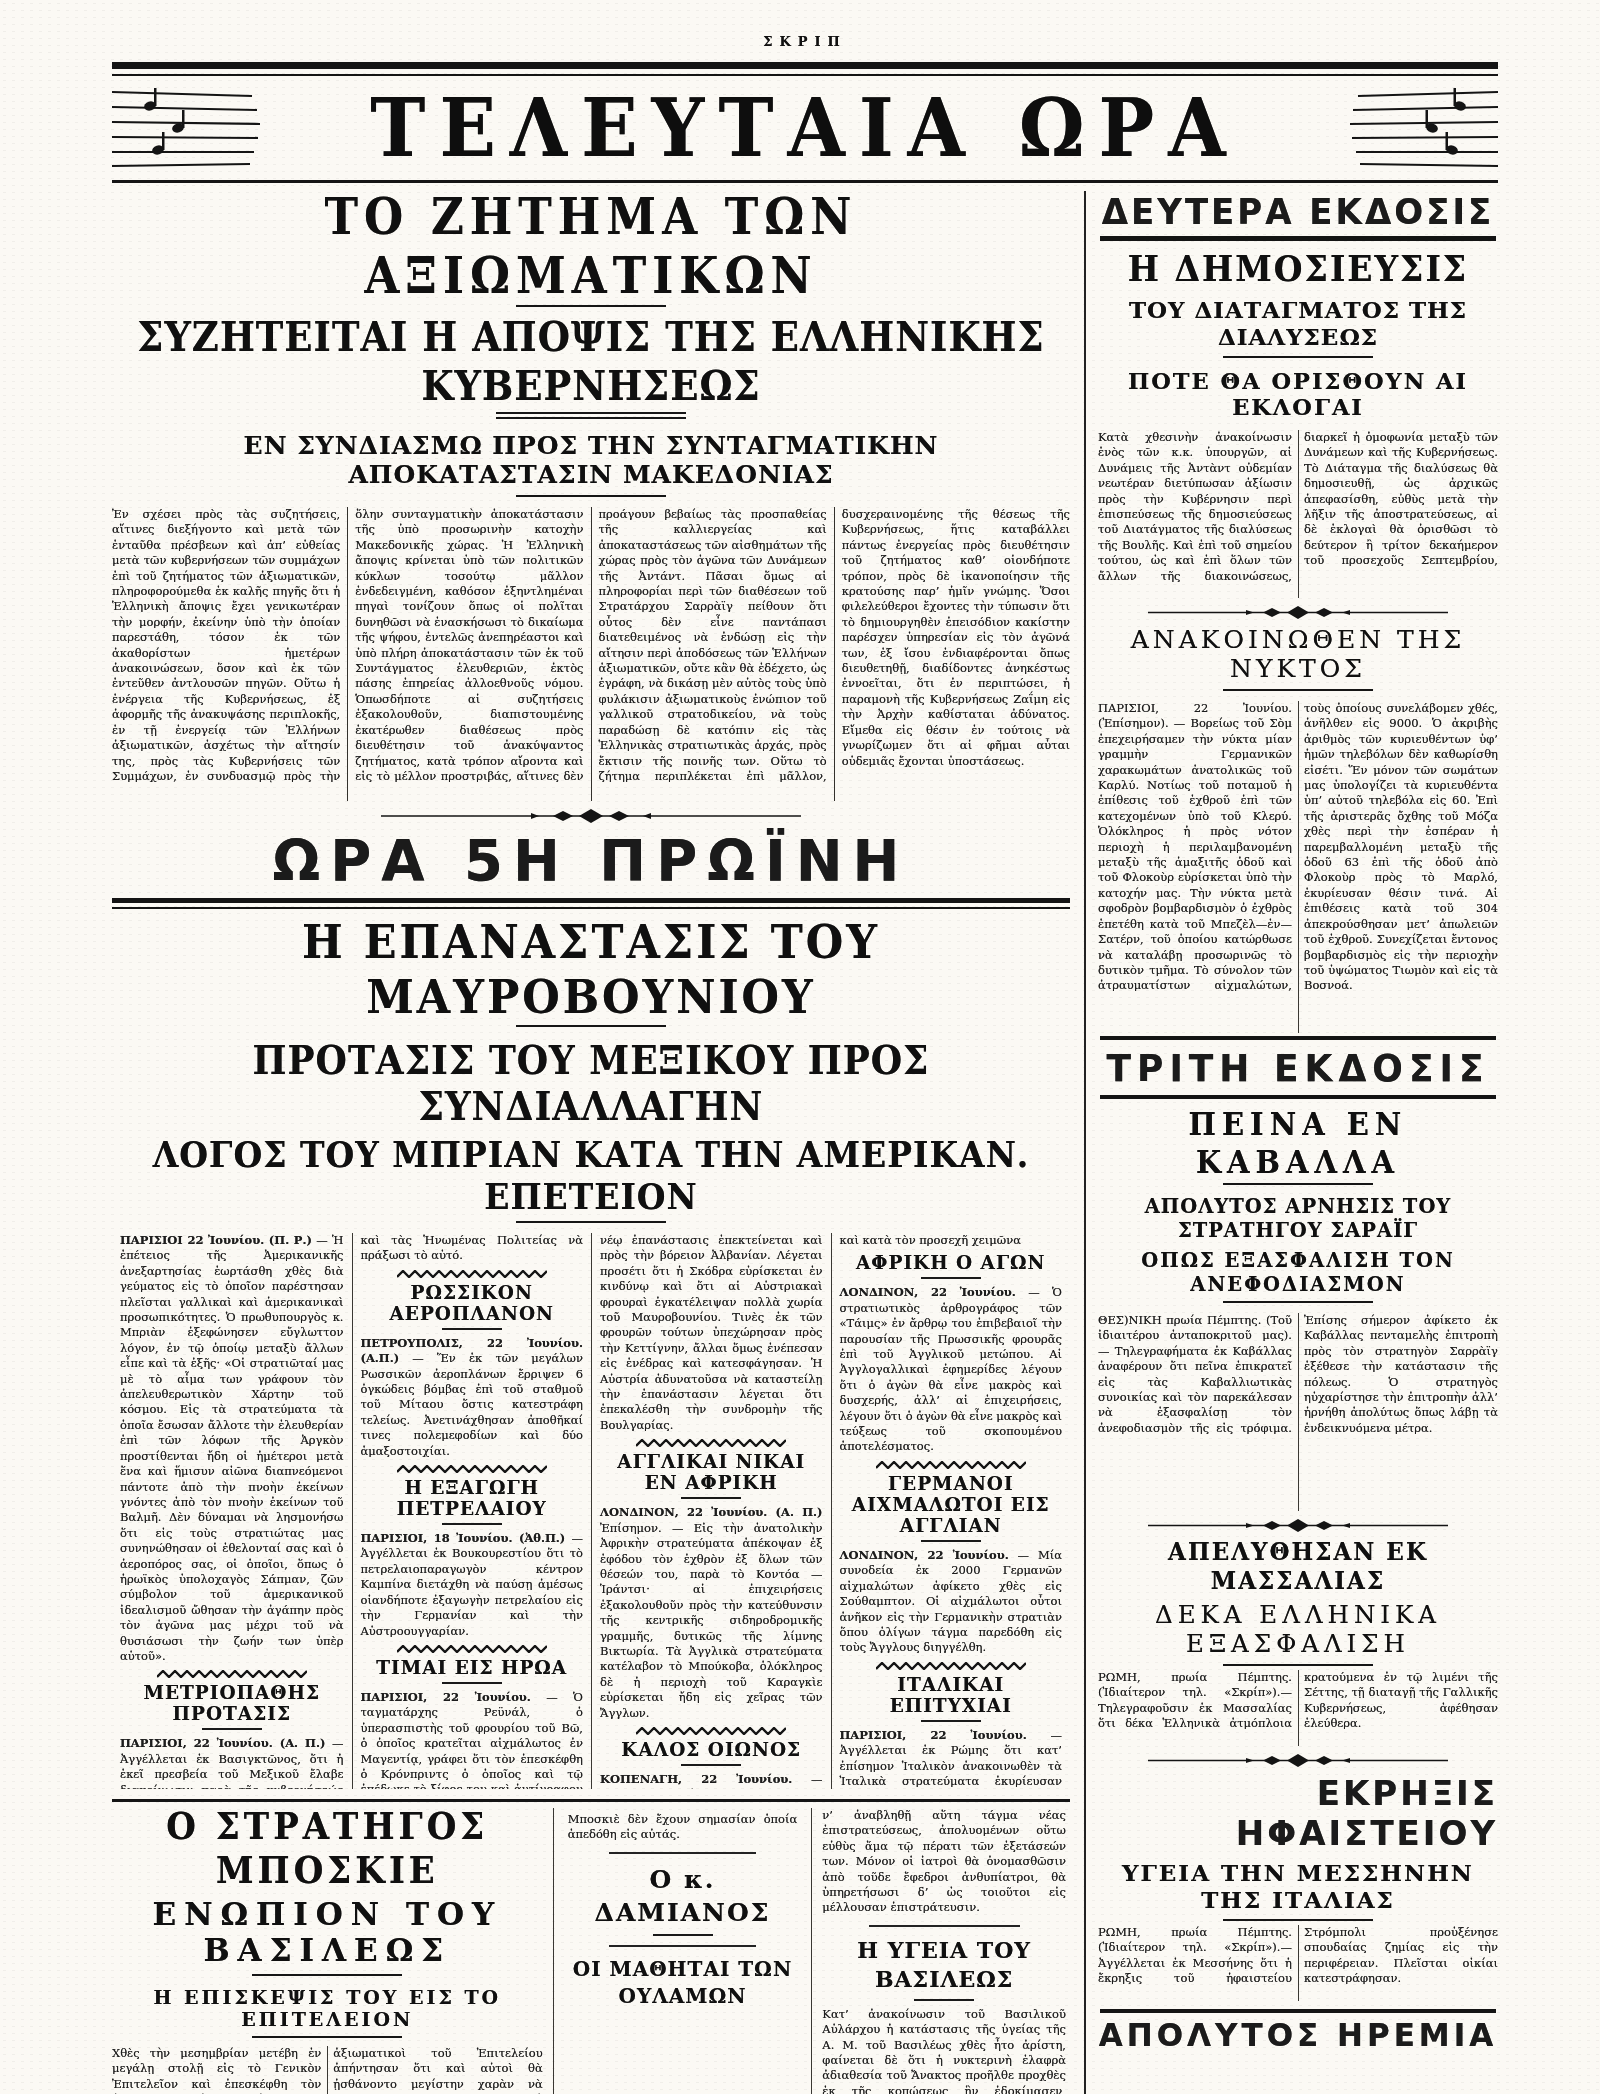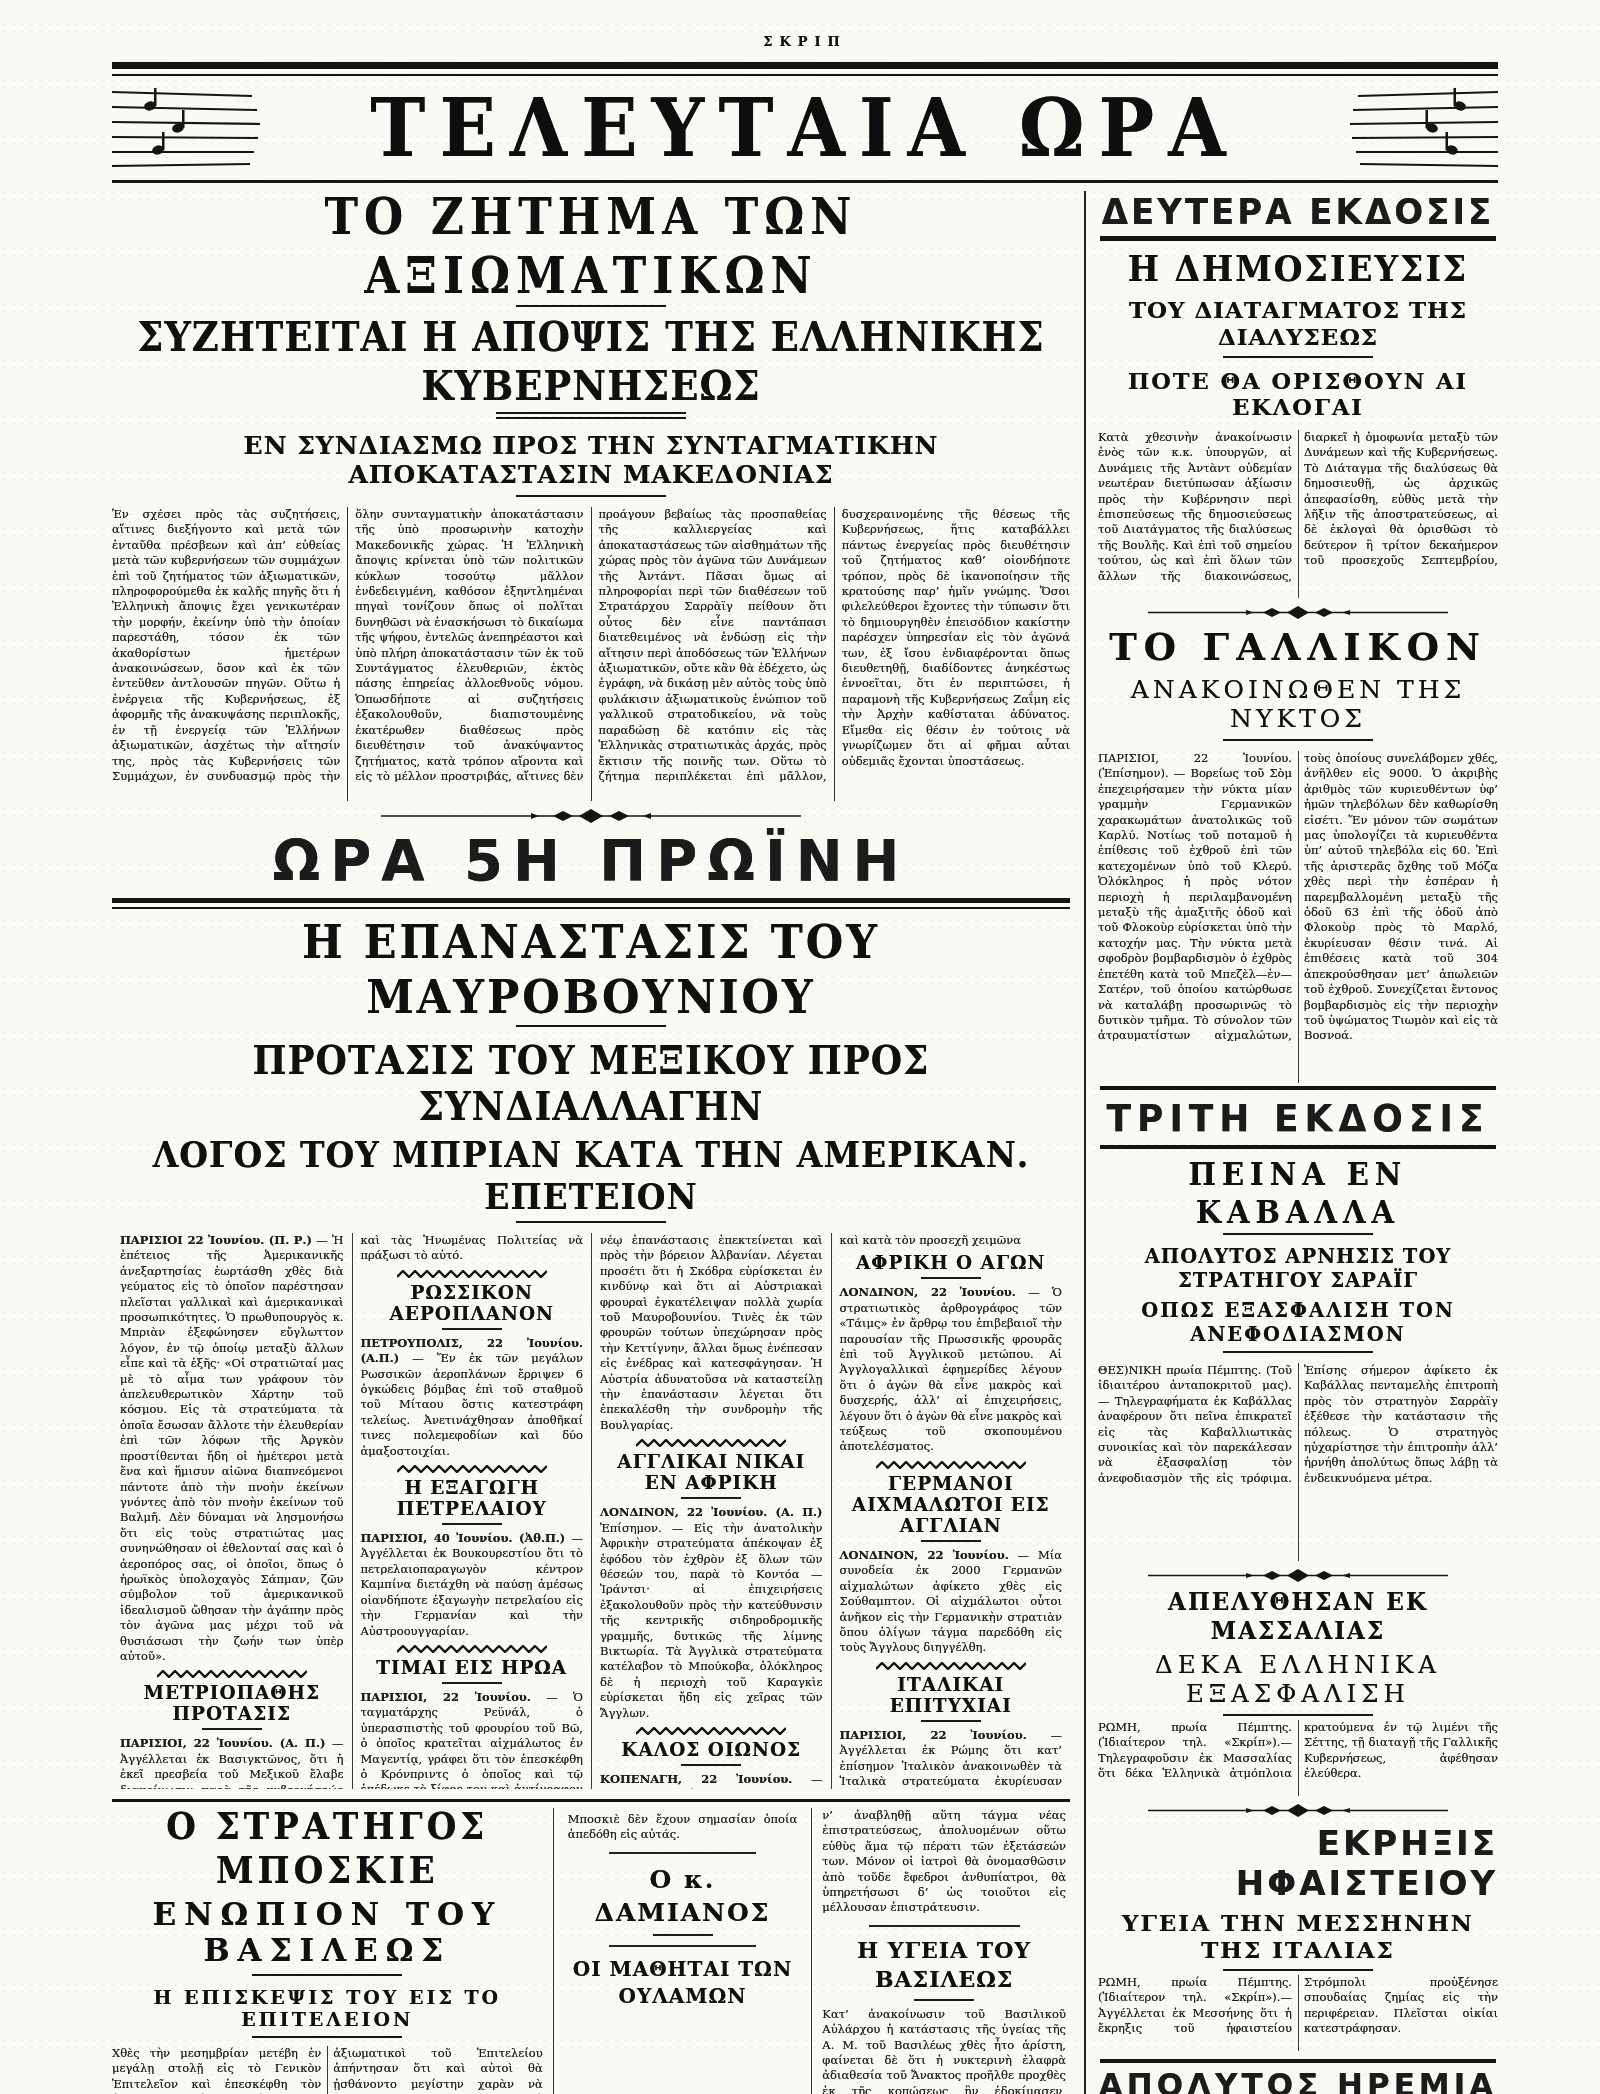--- a/index.html
+++ b/index.html
@@ -176,21 +176,21 @@
               <polyline fill="none" stroke-width="2.4" points="0,7 6,1 12,7 18,1 24,7 30,1 36,7 42,1 48,7 54,1 60,7 66,1 72,7 78,1 84,7 90,1 96,7 102,1 108,7 114,1 120,7 126,1 132,7 138,1 144,7 150,1"></polyline>
             </svg>
           <h4 class="arthead">ΡΩΣΣΙΚΟΝ ΑΕΡΟΠΛΑΝΟΝ</h4>
           <div class="artrule"></div>
           <p style="margin:0;"><strong class="dl">ΠΕΤΡΟΥΠΟΛΙΣ, 22 Ἰουνίου. (Α.Π.)</strong> <span>— Ἕν ἐκ τῶν μεγάλων Ρωσσικῶν ἀεροπλάνων ἔρριψεν 6 ὀγκώδεις βόμβας ἐπὶ τοῦ σταθμοῦ τοῦ Μίταου ὅστις κατεστράφη τελείως. Ἀνετινάχθησαν ἀποθῆκαί τινες πολεμεφοδίων καὶ δύο ἁμαξοστοιχίαι.</span></p>
           <svg class="squig" width="150" height="8" viewBox="0 0 150 8">
               <polyline fill="none" stroke-width="2.4" points="0,7 6,1 12,7 18,1 24,7 30,1 36,7 42,1 48,7 54,1 60,7 66,1 72,7 78,1 84,7 90,1 96,7 102,1 108,7 114,1 120,7 126,1 132,7 138,1 144,7 150,1"></polyline>
             </svg>
           <h4 class="arthead">Η ΕΞΑΓΩΓΗ ΠΕΤΡΕΛΑΙΟΥ</h4>
           <div class="artrule"></div>
-          <p style="margin:0;"><strong class="dl">ΠΑΡΙΣΙΟΙ, 40 Ἰουνίου. (Ἀθ.Π.)</strong> <span>— Ἀγγέλλεται ἐκ Βουκουρεστίου ὅτι τὸ πετρελαιοπαραγωγὸν κέντρον Καμπίνα διετάχθη νὰ παύσῃ ἀμέσως οἱανδήποτε ἐξαγωγὴν πετρελαίου εἰς τὴν Γερμανίαν καὶ τὴν Αὐστροουγγαρίαν.</span></p>
+          <p style="margin:0;"><strong class="dl">ΠΑΡΙΣΙΟΙ, 18 Ἰουνίου. (Ἀθ.Π.)</strong> <span>— Ἀγγέλλεται ἐκ Βουκουρεστίου ὅτι τὸ πετρελαιοπαραγωγὸν κέντρον Καμπίνα διετάχθη νὰ παύσῃ ἀμέσως οἱανδήποτε ἐξαγωγὴν πετρελαίου εἰς τὴν Γερμανίαν καὶ τὴν Αὐστροουγγαρίαν.</span></p>
           <svg class="squig" width="150" height="8" viewBox="0 0 150 8">
               <polyline fill="none" stroke-width="2.4" points="0,7 6,1 12,7 18,1 24,7 30,1 36,7 42,1 48,7 54,1 60,7 66,1 72,7 78,1 84,7 90,1 96,7 102,1 108,7 114,1 120,7 126,1 132,7 138,1 144,7 150,1"></polyline>
             </svg>
           <h4 class="arthead">ΤΙΜΑΙ ΕΙΣ ΗΡΩΑ</h4>
           <div class="artrule"></div>
           <p style="margin:0;"><strong class="dl">ΠΑΡΙΣΙΟΙ, 22 Ἰουνίου.</strong> <span>— Ὁ ταγματάρχης Ρεϋνάλ, ὁ ὑπερασπιστὴς τοῦ φρουρίου τοῦ Βῶ, ὁ ὁποῖος κρατεῖται αἰχμάλωτος ἐν Μαγεντίᾳ, γράφει ὅτι τὸν ἐπεσκέφθη ὁ Κρόνπριντς ὁ ὁποῖος καὶ τῷ ἐπέδωκε τὸ ξίφος του καὶ ἀντίγραφον τῶν συγχαρητηρίων τοῦ στρατηγοῦ Ζόφφρ.</span></p>
 
         </div>
 
         <div class="midcol bodytext">
@@ -273,21 +273,20 @@
         <line x1="0" y1="6.5" x2="300" y2="6.5" stroke-width="1.6"></line>
         <g fill="#141414" stroke="none">
           <polygon points="150,0 161,6.5 150,13 139,6.5"></polygon>
           <polygon points="124,2 133,6.5 124,11 115,6.5"></polygon>
           <polygon points="176,2 185,6.5 176,11 167,6.5"></polygon>
           <polygon points="98,4 106,6.5 98,9"></polygon>
             <polygon points="202,4 194,6.5 202,9"></polygon>
         </g>
       </svg>
 
-      <h2 class="gal-h1 c">ΤΟ ΓΑΛΛΙΚΟΝ</h2>
       <h2 class="gal-h2 c">ΑΝΑΚΟΙΝΩΘΕΝ ΤΗΣ ΝΥΚΤΟΣ</h2>
       <div class="shortrule"></div>
       <div class="bodytext twocol r-body" style="height:332px;">ΠΑΡΙΣΙΟΙ, 22 Ἰουνίου. (Ἐπίσημον). — Βορείως τοῦ Σὸμ ἐπεχειρήσαμεν τὴν νύκτα μίαν γραμμὴν Γερμανικῶν χαρακωμάτων ἀνατολικῶς τοῦ Καρλύ. Νοτίως τοῦ ποταμοῦ ἡ ἐπίθεσις τοῦ ἐχθροῦ ἐπὶ τῶν κατεχομένων ὑπὸ τοῦ Κλερύ. Ὁλόκληρος ἡ πρὸς νότον περιοχὴ ἡ περιλαμβανομένη μεταξὺ τῆς ἁμαξιτῆς ὁδοῦ καὶ τοῦ Φλοκοὺρ εὑρίσκεται ὑπὸ τὴν κατοχήν μας. Τὴν νύκτα μετὰ σφοδρὸν βομβαρδισμὸν ὁ ἐχθρὸς ἐπετέθη κατὰ τοῦ Μπεζὲλ—ἐν—Σατέρν, τοῦ ὁποίου κατώρθωσε νὰ καταλάβῃ προσωρινῶς τὸ δυτικὸν τμῆμα. Τὸ σύνολον τῶν ἀτραυματίστων αἰχμαλώτων, τοὺς ὁποίους συνελάβομεν χθές, ἀνῆλθεν εἰς 9000. Ὁ ἀκριβὴς ἀριθμὸς τῶν κυριευθέντων ὑφ’ ἡμῶν τηλεβόλων δὲν καθωρίσθη εἰσέτι. Ἕν μόνον τῶν σωμάτων μας ὑπολογίζει τὰ κυριευθέντα ὑπ’ αὐτοῦ τηλεβόλα εἰς 60. Ἐπὶ τῆς ἀριστερᾶς ὄχθης τοῦ Μόζα χθὲς περὶ τὴν ἑσπέραν ἡ παρεμβαλλομένη μεταξὺ τῆς ὁδοῦ 63 ἐπὶ τῆς ὁδοῦ ἀπὸ Φλοκοὺρ πρὸς τὸ Μαρλό, ἐκυρίευσαν θέσιν τινά. Αἱ ἐπιθέσεις κατὰ τοῦ 304 ἀπεκρούσθησαν μετ’ ἀπωλειῶν τοῦ ἐχθροῦ. Συνεχίζεται ἔντονος βομβαρδισμὸς εἰς τὴν περιοχὴν τοῦ ὑψώματος Τιωμὸν καὶ εἰς τὰ Βοσνοά.</div>
 
       <div class="t-rule"></div>
       <div class="t-banner">ΤΡΙΤΗ ΕΚΔΟΣΙΣ</div>
       <div class="t-rule"></div>
 
       <h2 class="peina-h c">ΠΕΙΝΑ ΕΝ ΚΑΒΑΛΛΑ</h2>
       <div class="shortrule"></div>

